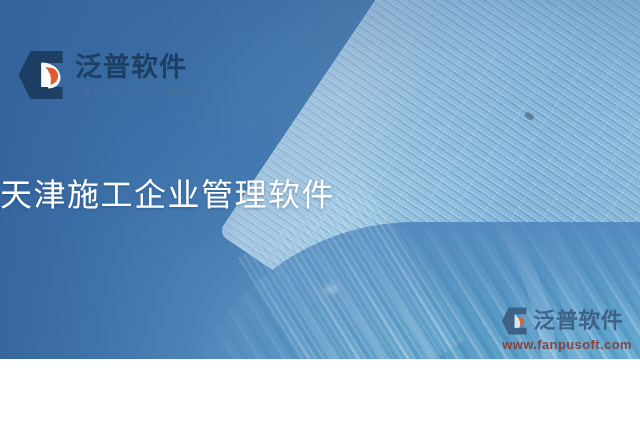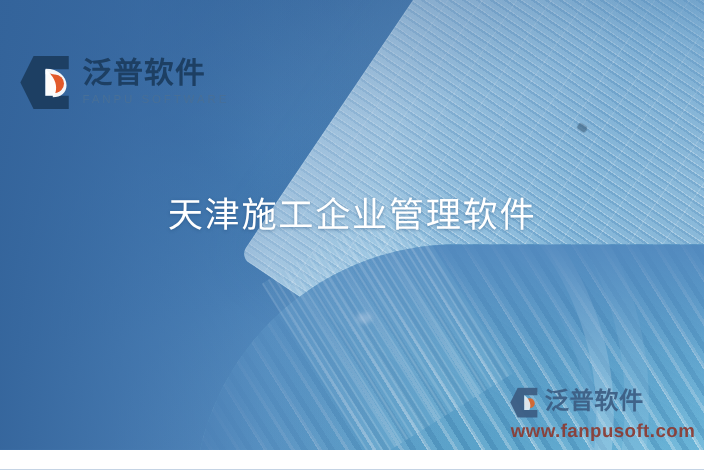--- a/index.html
+++ b/index.html
@@ -9,21 +9,21 @@
     background: #ffffff;
   }
   body {
     font-family: "Liberation Sans", "DejaVu Sans", sans-serif;
   }
 
   
   .banner {
     position: relative;
     width: 640px;
-    height: 409px;
+    height: 359px;
     overflow: hidden;
     background: #3f6fa8;
   }
 
   
   .sky {
     position: absolute;
     inset: 0;
     background:
       linear-gradient(160deg,
@@ -281,21 +281,21 @@
     white-space: nowrap;
   }
 
   
   .headline {
     position: absolute;
     left: 0;
     right: 0;
     top: 172px;
     z-index: 6;
-    text-align: center;
+    text-align: left;
     font-family: "DejaVu Serif", "Liberation Serif", serif;
     color: #ffffff;
     font-size: 32px;
     line-height: 47px;
     letter-spacing: 1.5px;
     text-shadow: 0 1px 3px rgba(32,70,112,0.45);
   }
   .headline-line { display: block; white-space: nowrap; }
 
   
@@ -319,21 +319,21 @@
     font-family: "DejaVu Sans", "Liberation Sans", sans-serif;
     font-size: 22px;
     font-weight: 700;
     letter-spacing: 0.5px;
     color: #3c5d83;
     line-height: 1;
     white-space: nowrap;
   }
   .wm-url {
     font-family: "Liberation Sans", sans-serif;
-    font-size: 17px;
+    font-size: 13px;
     font-weight: 700;
     letter-spacing: 0.4px;
     color: #8c3a31;
     margin-top: 2px;
     margin-left: 1px;
     white-space: nowrap;
   }
 </style>
 </head>
 <body>

